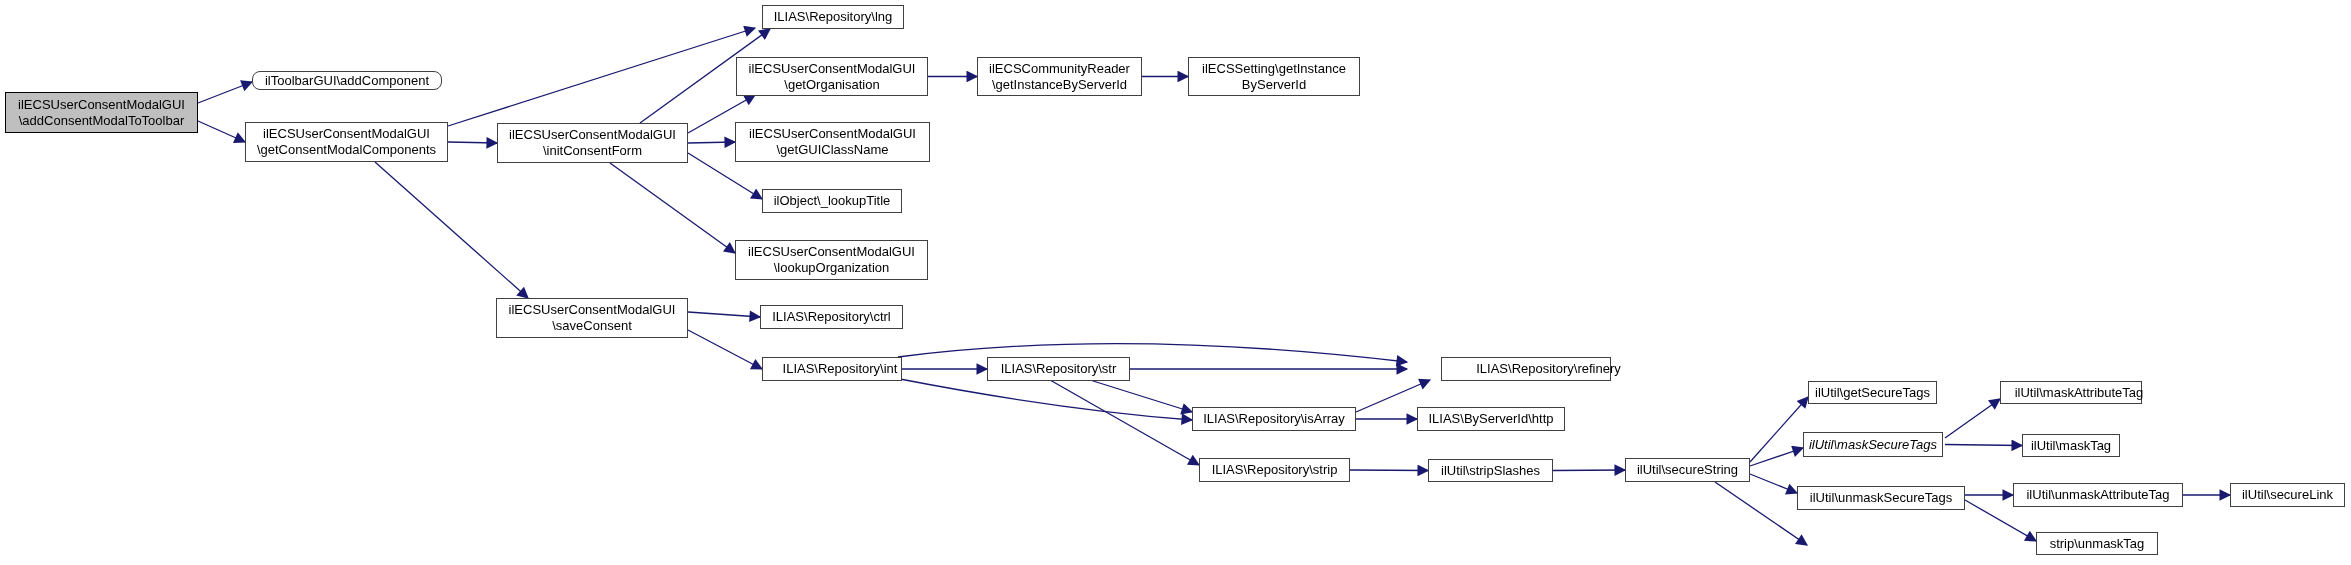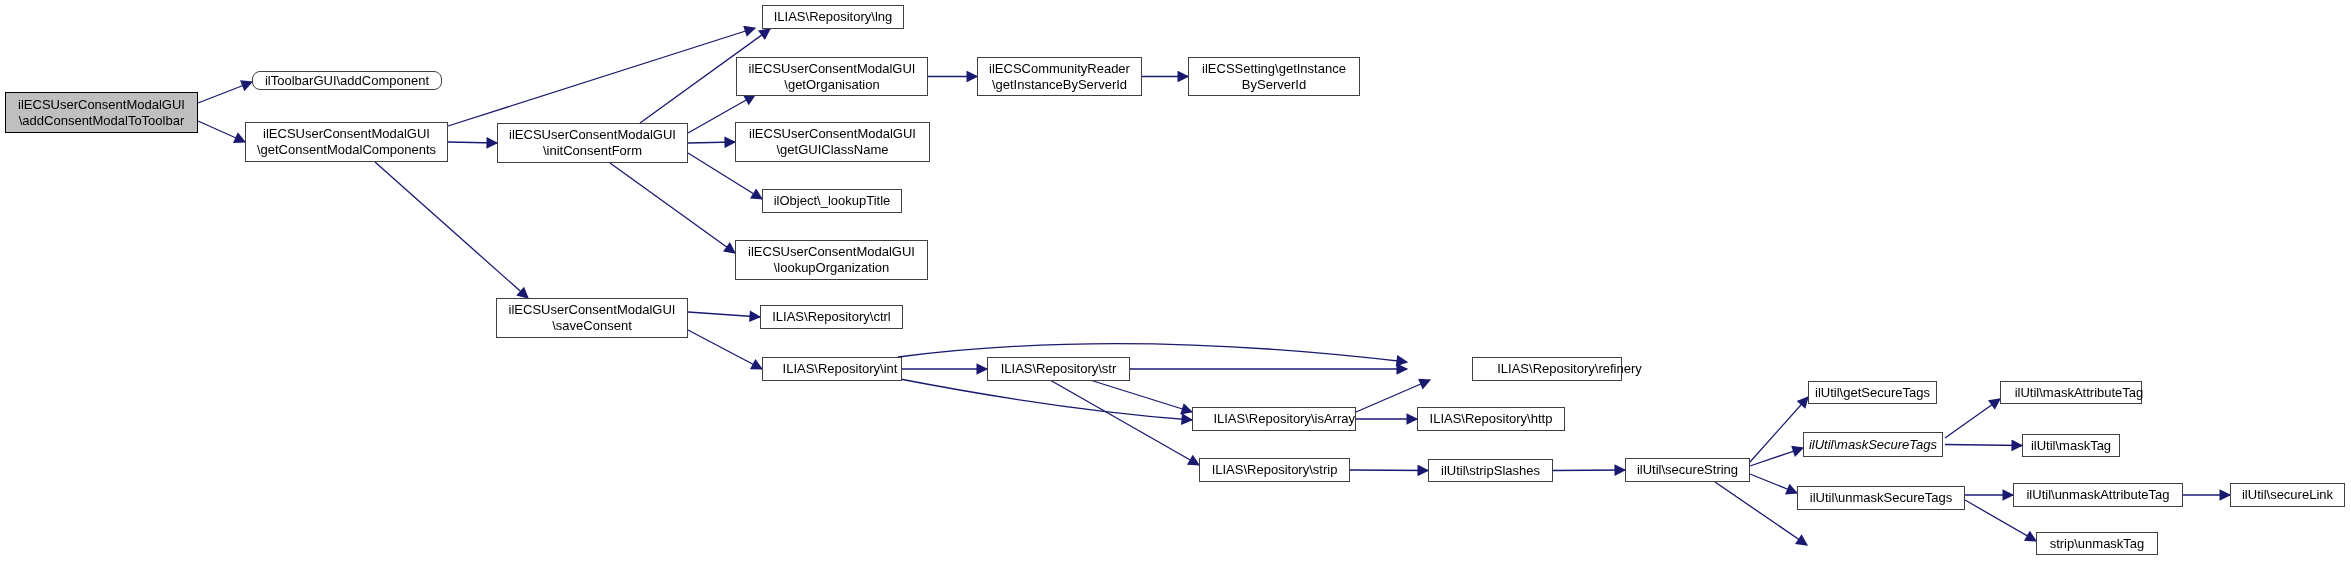--- a/index.html
+++ b/index.html
@@ -114,28 +114,28 @@
     <div class="node" style="left: 496px; top: 298px; width: 192px; height: 40px;">
       <div>ilECSUserConsentModalGUI</div>
       <div>\saveConsent</div>
     </div>
     <div class="node" style="left: 762px; top: 357px; width: 140px; height: 24px; padding-left: 16px;">
       <div>ILIAS\Repository\int</div>
     </div>
     <div class="node" style="left: 987px; top: 357px; width: 143px; height: 24px;">
       <div>ILIAS\Repository\str</div>
     </div>
-    <div class="node" style="left: 1192px; top: 407px; width: 164px; height: 24px; align-items: flex-end;">
+    <div class="node" style="left: 1192px; top: 407px; width: 164px; height: 24px;">
       <div>ILIAS\Repository\isArray</div>
     </div>
-    <div class="node" style="left: 1472px; top: 357px; width: 150px; height: 24px; padding-left: 45px;">
+    <div class="node" style="left: 1441px; top: 357px; width: 170px; height: 24px; padding-left: 45px;">
       <div>ILIAS\Repository\refinery</div>
     </div>
     <div class="node" style="left: 1417px; top: 407px; width: 148px; height: 24px;">
-      <div>ILIAS\Repository\http</div>
+      <div>ILIAS\ByServerId\http</div>
     </div>
     <div class="node" style="left: 1199px; top: 458px; width: 151px; height: 24px;">
       <div>ILIAS\Repository\strip</div>
     </div>
     <div class="node" style="left: 1428px; top: 459px; width: 125px; height: 23px;">
       <div>ilUtil\stripSlashes</div>
     </div>
     <div class="node" style="left: 1625px; top: 458px; width: 125px; height: 24px;">
       <div>ilUtil\secureString</div>
     </div>

